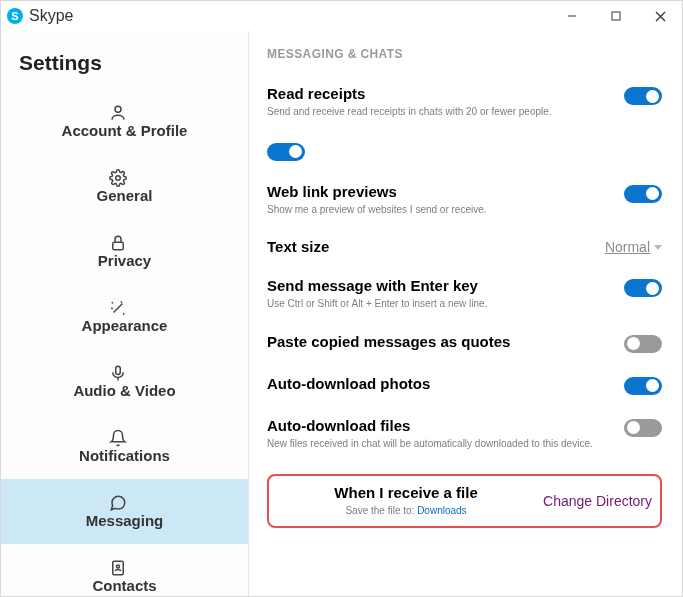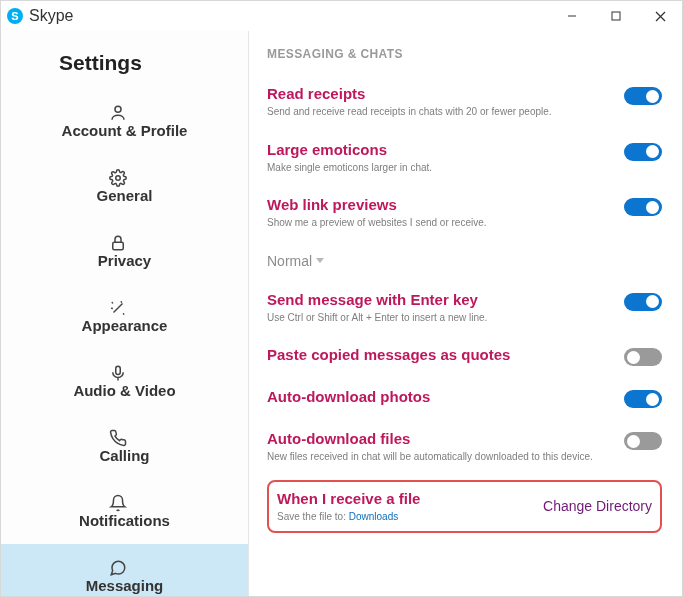--- a/index.html
+++ b/index.html
@@ -63,21 +63,20 @@
     width: 248px;
     border-right: 1px solid #e5e5e5;
     background: #fdfdfd;
     overflow-y: hidden;
   }
   .settings-heading {
     font-size: 21px;
     font-weight: 700;
     padding: 20px 18px 14px 18px;
     color: #222;
-    margin-left: 40px;
   }
   .side-item {
     display: flex;
     align-items: center;
     padding: 15px 18px;
     font-size: 15px;
     font-weight: 600;
     color: #333;
     cursor: pointer;
     flex-direction: column;
@@ -107,21 +106,21 @@
   .setting-row {
     padding: 10px 0 12px 0;
     display: flex;
     align-items: flex-start;
     gap: 10px;
   }
   .setting-text { flex: 1; }
   .setting-title {
     font-size: 15px;
     font-weight: 700;
-    color: #be185d;
+    color: #000000;
   }
   .setting-desc {
     font-size: 10px;
     color: #7e7e7e;
     margin-top: 3px;
     line-height: 1.35;
   }
   .toggle {
     width: 38px; height: 18px;
     border-radius: 9px;
@@ -138,35 +137,37 @@
     position: absolute;
     top: 2.5px;
   }
   .toggle.on .knob { right: 3px; }
   .toggle.off .knob { left: 3px; }
   .text-size-value {
     color: #8d8d8d;
     font-size: 14px;
     display:flex; align-items:center; gap:4px;
     margin-top:1px;
+    text-decoration:underline;
   }
   .chev-down {
     display:inline-block;
     border-left:4px solid transparent;
     border-right:4px solid transparent;
     border-top:5px solid #b8b8b8;
   }
   .highlight-box {
     border: 2px solid #e25050;
     border-radius: 8px;
     padding: 8px 8px 8px 8px;
     display:flex;
     align-items:center;
     gap:8px;
-    margin-top: 4px;
+    margin-top: 12px;
+    text-align: center;
   }
   .highlight-box .setting-desc { margin-top: 3px; }
   .link { color: #0d6fbf; }
   .change-dir {
     color: #701a75;
     font-size: 14px;
     white-space: nowrap;
   }
 </style>
 </head>
@@ -244,28 +245,20 @@
       <div class="side-item">
         <span class="side-icon">
           <svg width="18" height="18" viewBox="0 0 24 24" fill="none" stroke="currentColor" stroke-width="2">
               <rect x="9" y="3" width="6" height="11" rx="3"></rect>
               <path d="M5 11a7 7 0 0014 0M12 18v4"></path>
             </svg>
         </span>
         <span>Audio &amp; Video</span>
       </div>
 
-      <div class="side-item">
-        <span class="side-icon">
-          <svg width="18" height="18" viewBox="0 0 24 24" fill="none" stroke="currentColor" stroke-width="2">
-              <path d="M22 16.9v3a2 2 0 01-2.2 2 19.8 19.8 0 01-8.6-3.1 19.5 19.5 0 01-6-6A19.8 19.8 0 012.1 4.2 2 2 0 014.1 2h3a2 2 0 012 1.7c.1.9.3 1.8.6 2.6a2 2 0 01-.5 2.1L8 9.6a16 16 0 006 6l1.2-1.2a2 2 0 012.1-.5c.8.3 1.7.5 2.6.6A2 2 0 0122 16.9z"></path>
-            </svg>
-        </span>
-        <span>Calling</span>
-      </div>
 
       <div class="side-item">
         <span class="side-icon">
           <svg width="18" height="18" viewBox="0 0 24 24" fill="none" stroke="currentColor" stroke-width="2">
               <path d="M18 8a6 6 0 10-12 0c0 7-3 9-3 9h18s-3-2-3-9"></path>
               <path d="M13.7 21a2 2 0 01-3.4 0"></path>
             </svg>
         </span>
         <span>Notifications</span>
       </div>
@@ -309,40 +302,39 @@
         <div class="setting-text">
           <div class="setting-title">Read receipts</div>
           <div class="setting-desc">Send and receive read receipts in chats with 20 or fewer people.</div>
         </div>
         <div class="toggle on">
             <div class="knob"></div>
           </div>
       </div>
 
       <div class="setting-row">
-        <div class="setting-text">
-          <div class="setting-title">Large emoticons</div>
-          <div class="setting-desc">Make single emoticons larger in chat.</div>
-        </div>
         <div class="toggle on">
             <div class="knob"></div>
           </div>
       </div>
 
       <div class="setting-row">
         <div class="setting-text">
           <div class="setting-title">Web link previews</div>
           <div class="setting-desc">Show me a preview of websites I send or receive.</div>
         </div>
         <div class="toggle on">
             <div class="knob"></div>
           </div>
       </div>
 
       <div class="setting-row">
+        <div class="setting-text">
+          <div class="setting-title">Text size</div>
+        </div>
         <div class="text-size-value">
           <span>Normal</span>
           <span class="chev-down"></span>
         </div>
       </div>
 
       <div class="setting-row">
         <div class="setting-text">
           <div class="setting-title">Send message with Enter key</div>
           <div class="setting-desc">Use Ctrl or Shift or Alt + Enter to insert a new line.</div>

